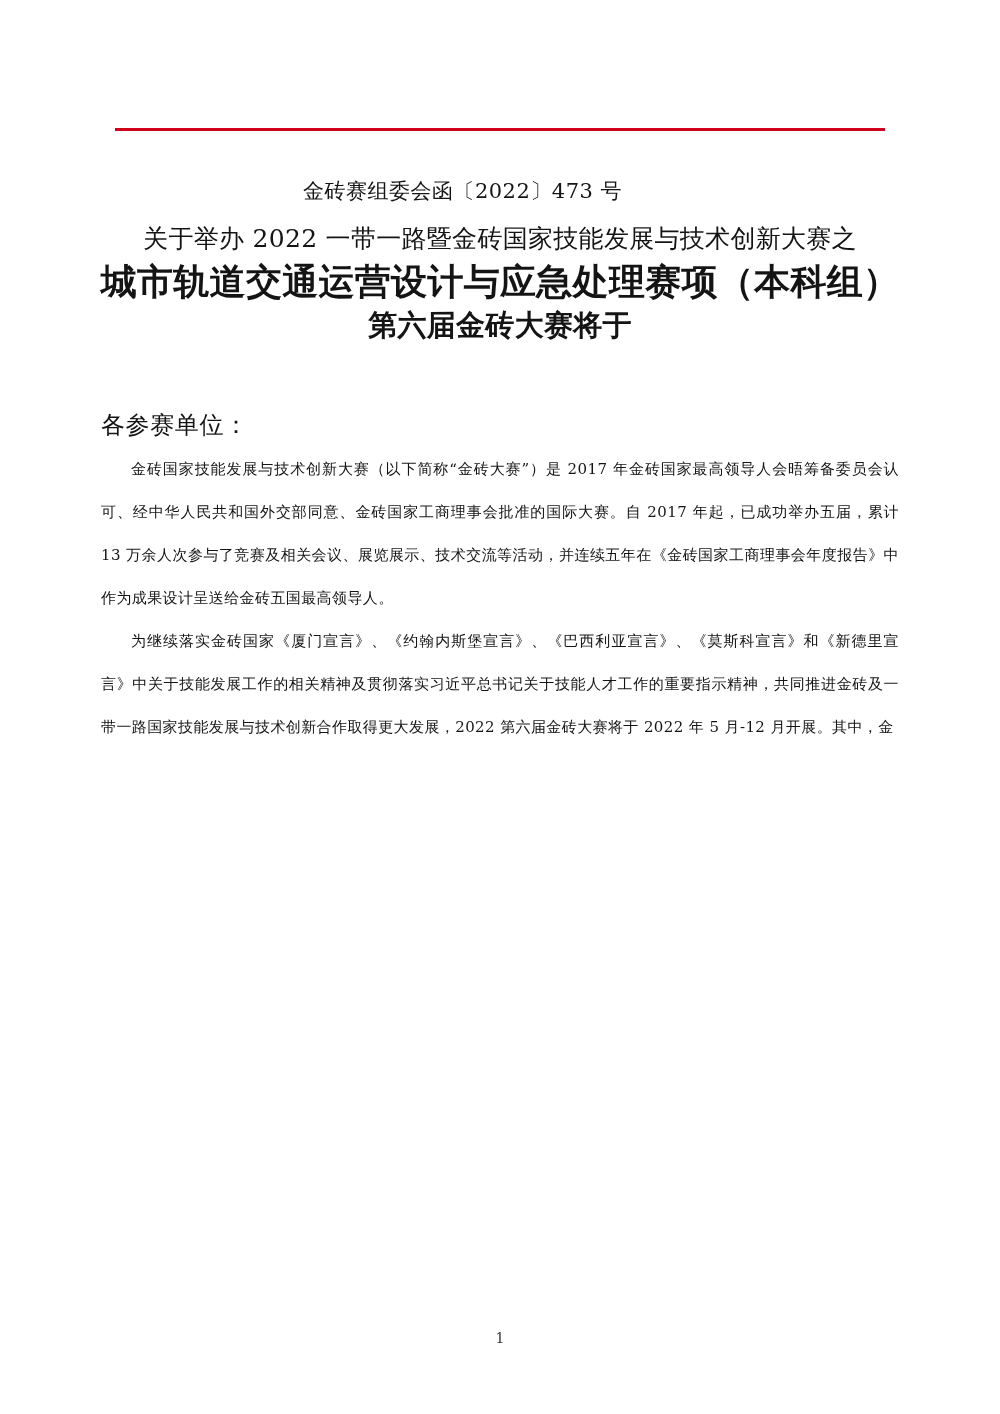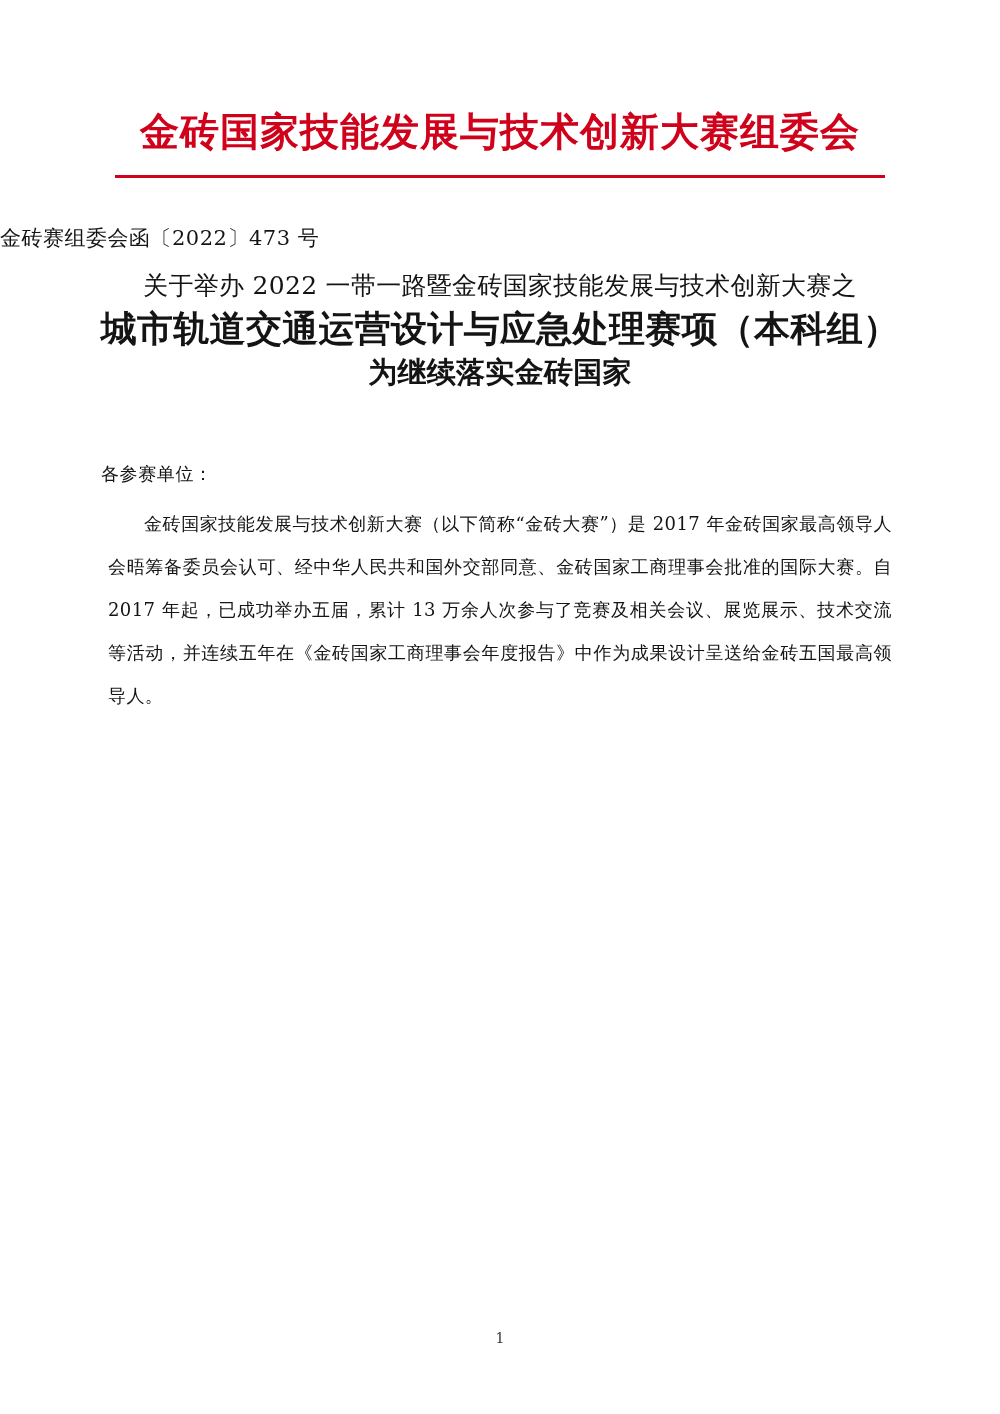--- a/index.html
+++ b/index.html
@@ -39,21 +39,21 @@
   }
   .red-rule {
     width: 770px;
     height: 3px;
     background: #d0021b;
     margin: 20px auto 0 auto;
   }
 
   
   .doc-number {
-    text-align: left;
+    text-align: center;
     padding-right: 75px;
     margin-top: 46px;
     font-size: 21px;
     letter-spacing: 0.5px;
     color: #141414;
   }
 
   
   .title-block {
     margin-top: 14px;
@@ -78,65 +78,66 @@
     letter-spacing: 0.3px;
   }
 
   
   .body-block {
     margin: 58px auto 0 auto;
     width: 798px;
     color: #141414;
   }
   .salutation {
-    font-size: 18px;
+    font-size: 24px;
     line-height: 43px;
     letter-spacing: 0.6px;
+    font-family: Liberation Mono, monospace;
   }
   .para {
-    font-size: 18px;
+    font-size: 15px;
     line-height: 43px;
     letter-spacing: 0.4px;
     text-align: justify;
     text-align-last: left;
     text-justify: inter-ideograph;
     text-indent: 2em;
-    margin: 7px;
+    margin: 0;
   }
 
   
   .page-number {
     position: absolute;
     bottom: 68px;
     left: 0;
     width: 1000px;
     text-align: center;
     font-size: 14px;
     color: #333;
     font-family: "DejaVu Serif", "Liberation Serif", serif;
   }
 </style>
 </head>
 <body>
 
 <div class="page">
 
   <div class="letterhead">
-    <div class="letterhead-line">金砖国家技能发展与技术创新大赛组委会</div>
     <div class="red-rule"></div>
   </div>
 
   <div class="doc-number">金砖赛组委会函〔2022〕473 号</div>
 
   <div class="title-block">
     <div class="title-line-1">关于举办 2022 一带一路暨金砖国家技能发展与技术创新大赛之</div>
     <div class="title-line-2">城市轨道交通运营设计与应急处理赛项（本科组）</div>
-    <div class="title-line-3">为继续落实金砖国家</div>
+    <div class="title-line-3">第六届金砖大赛将于</div>
   </div>
 
   <div class="body-block">
     <div class="salutation">各参赛单位：</div>
     <p class="para">金砖国家技能发展与技术创新大赛（以下简称“金砖大赛”）是 2017 年金砖国家最高领导人会晤筹备委员会认可、经中华人民共和国外交部同意、金砖国家工商理事会批准的国际大赛。自 2017 年起，已成功举办五届，累计 13 万余人次参与了竞赛及相关会议、展览展示、技术交流等活动，并连续五年在《金砖国家工商理事会年度报告》中作为成果设计呈送给金砖五国最高领导人。</p>
+    <p class="para">为继续落实金砖国家《厦门宣言》、《约翰内斯堡宣言》、《巴西利亚宣言》、《莫斯科宣言》和《新德里宣言》中关于技能发展工作的相关精神及贯彻落实习近平总书记关于技能人才工作的重要指示精神，共同推进金砖及一带一路国家技能发展与技术创新合作取得更大发展，2022 第六届金砖大赛将于 2022 年 5 月-12 月开展。其中，金</p>
   </div>
 
   <div class="page-number">1</div>
 
 </div>
 
 </body></html>

